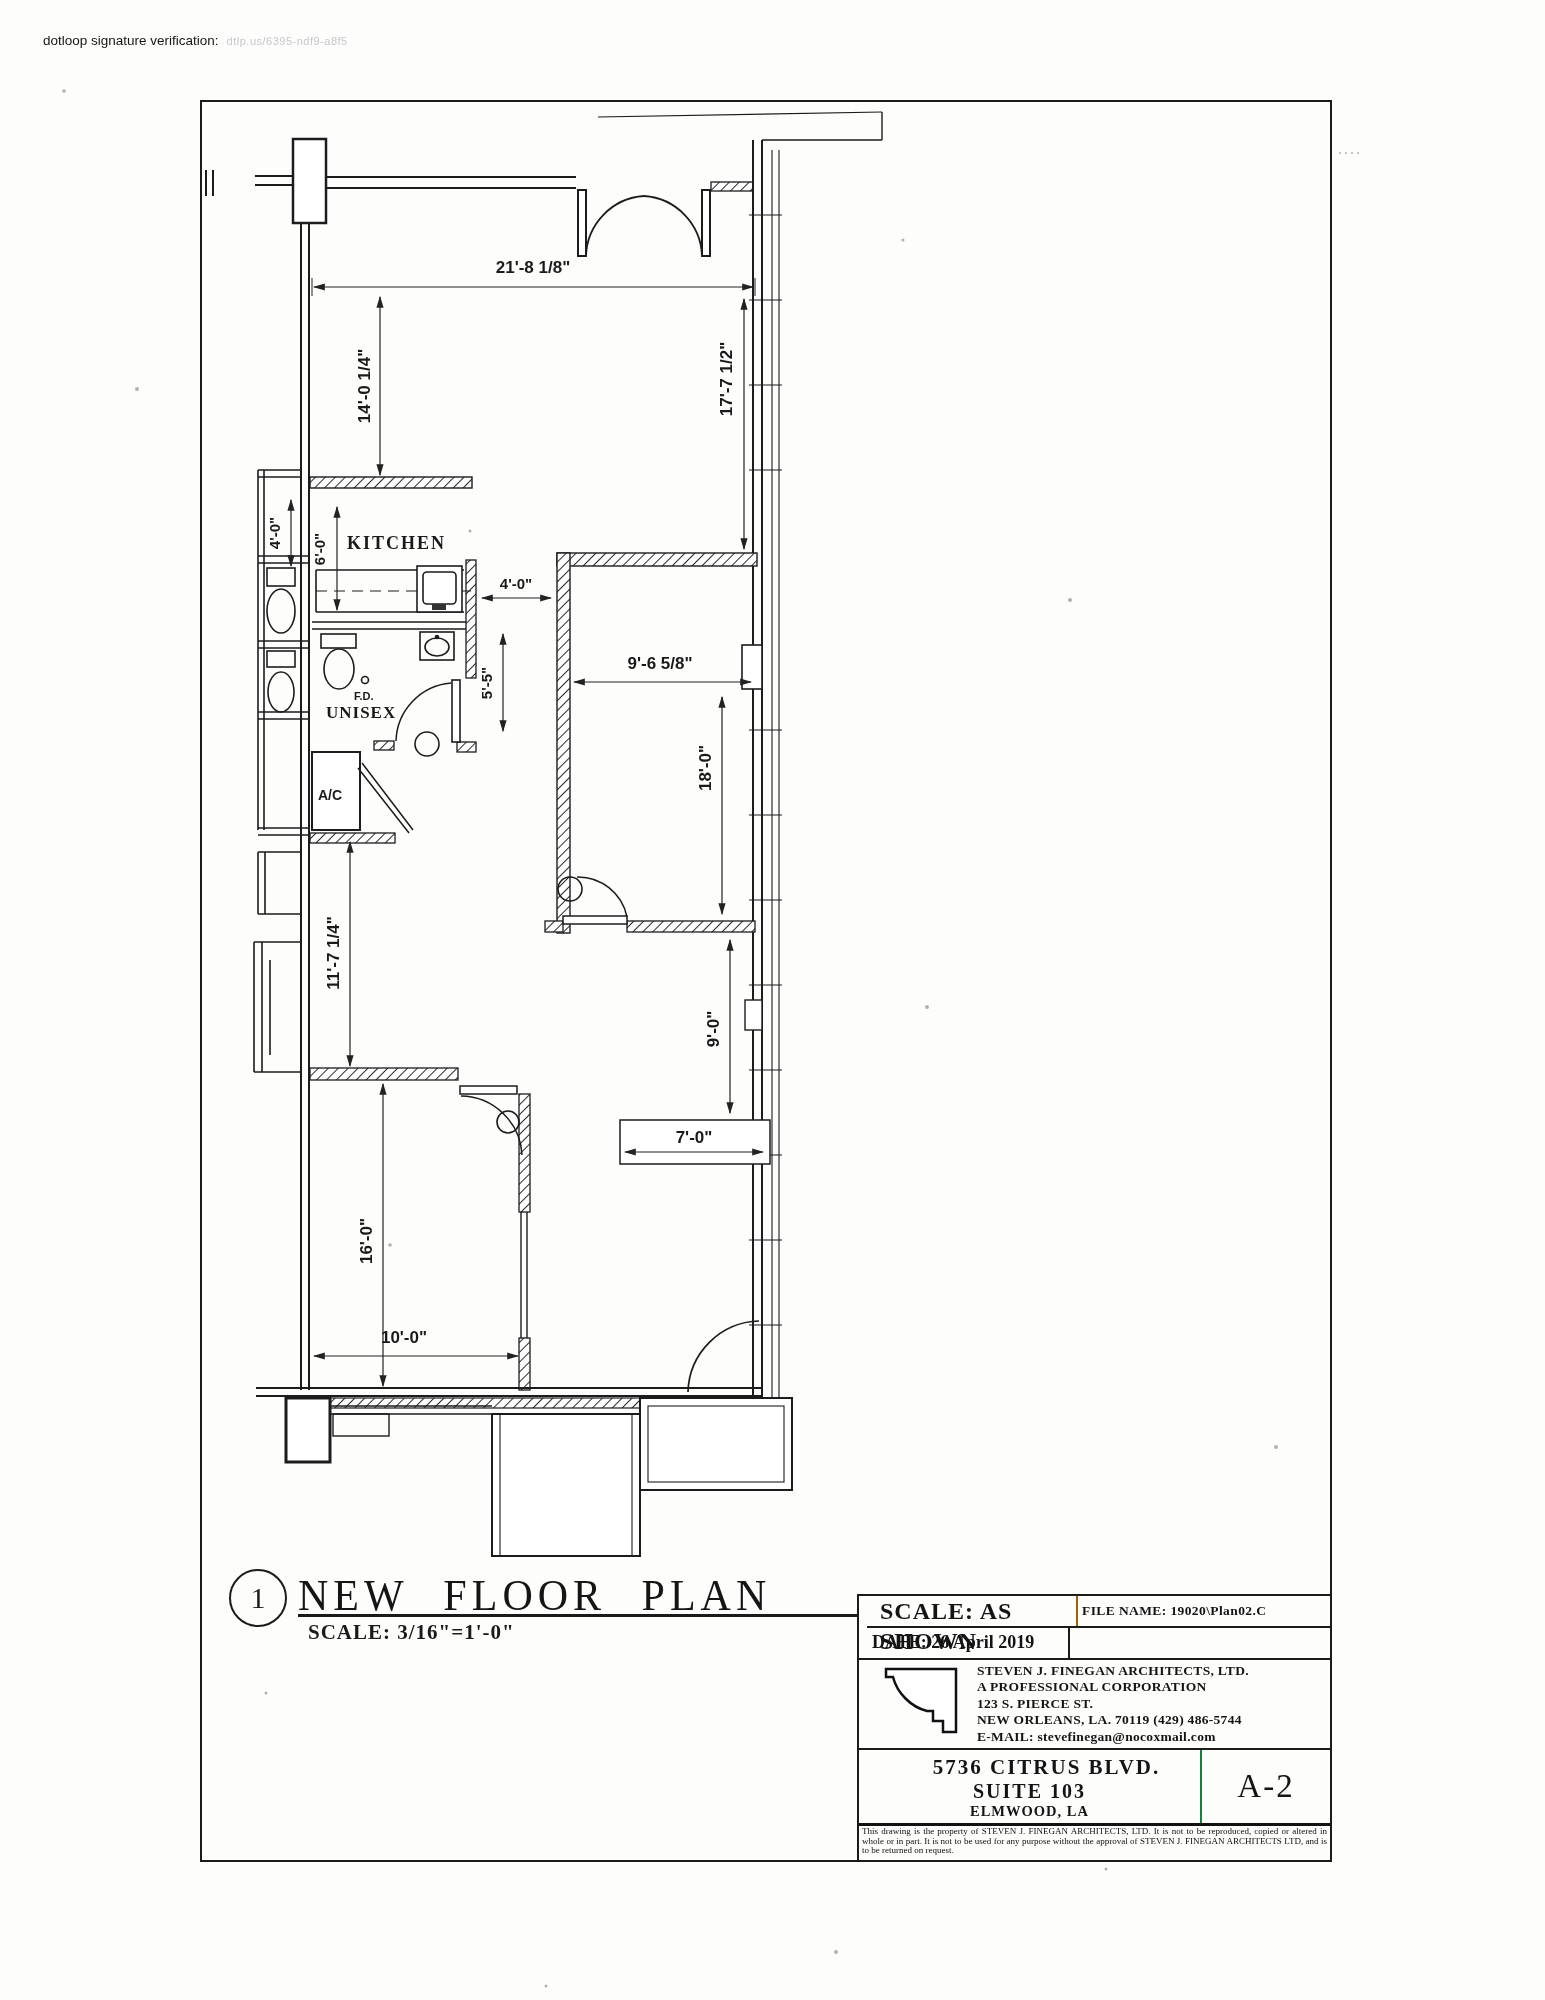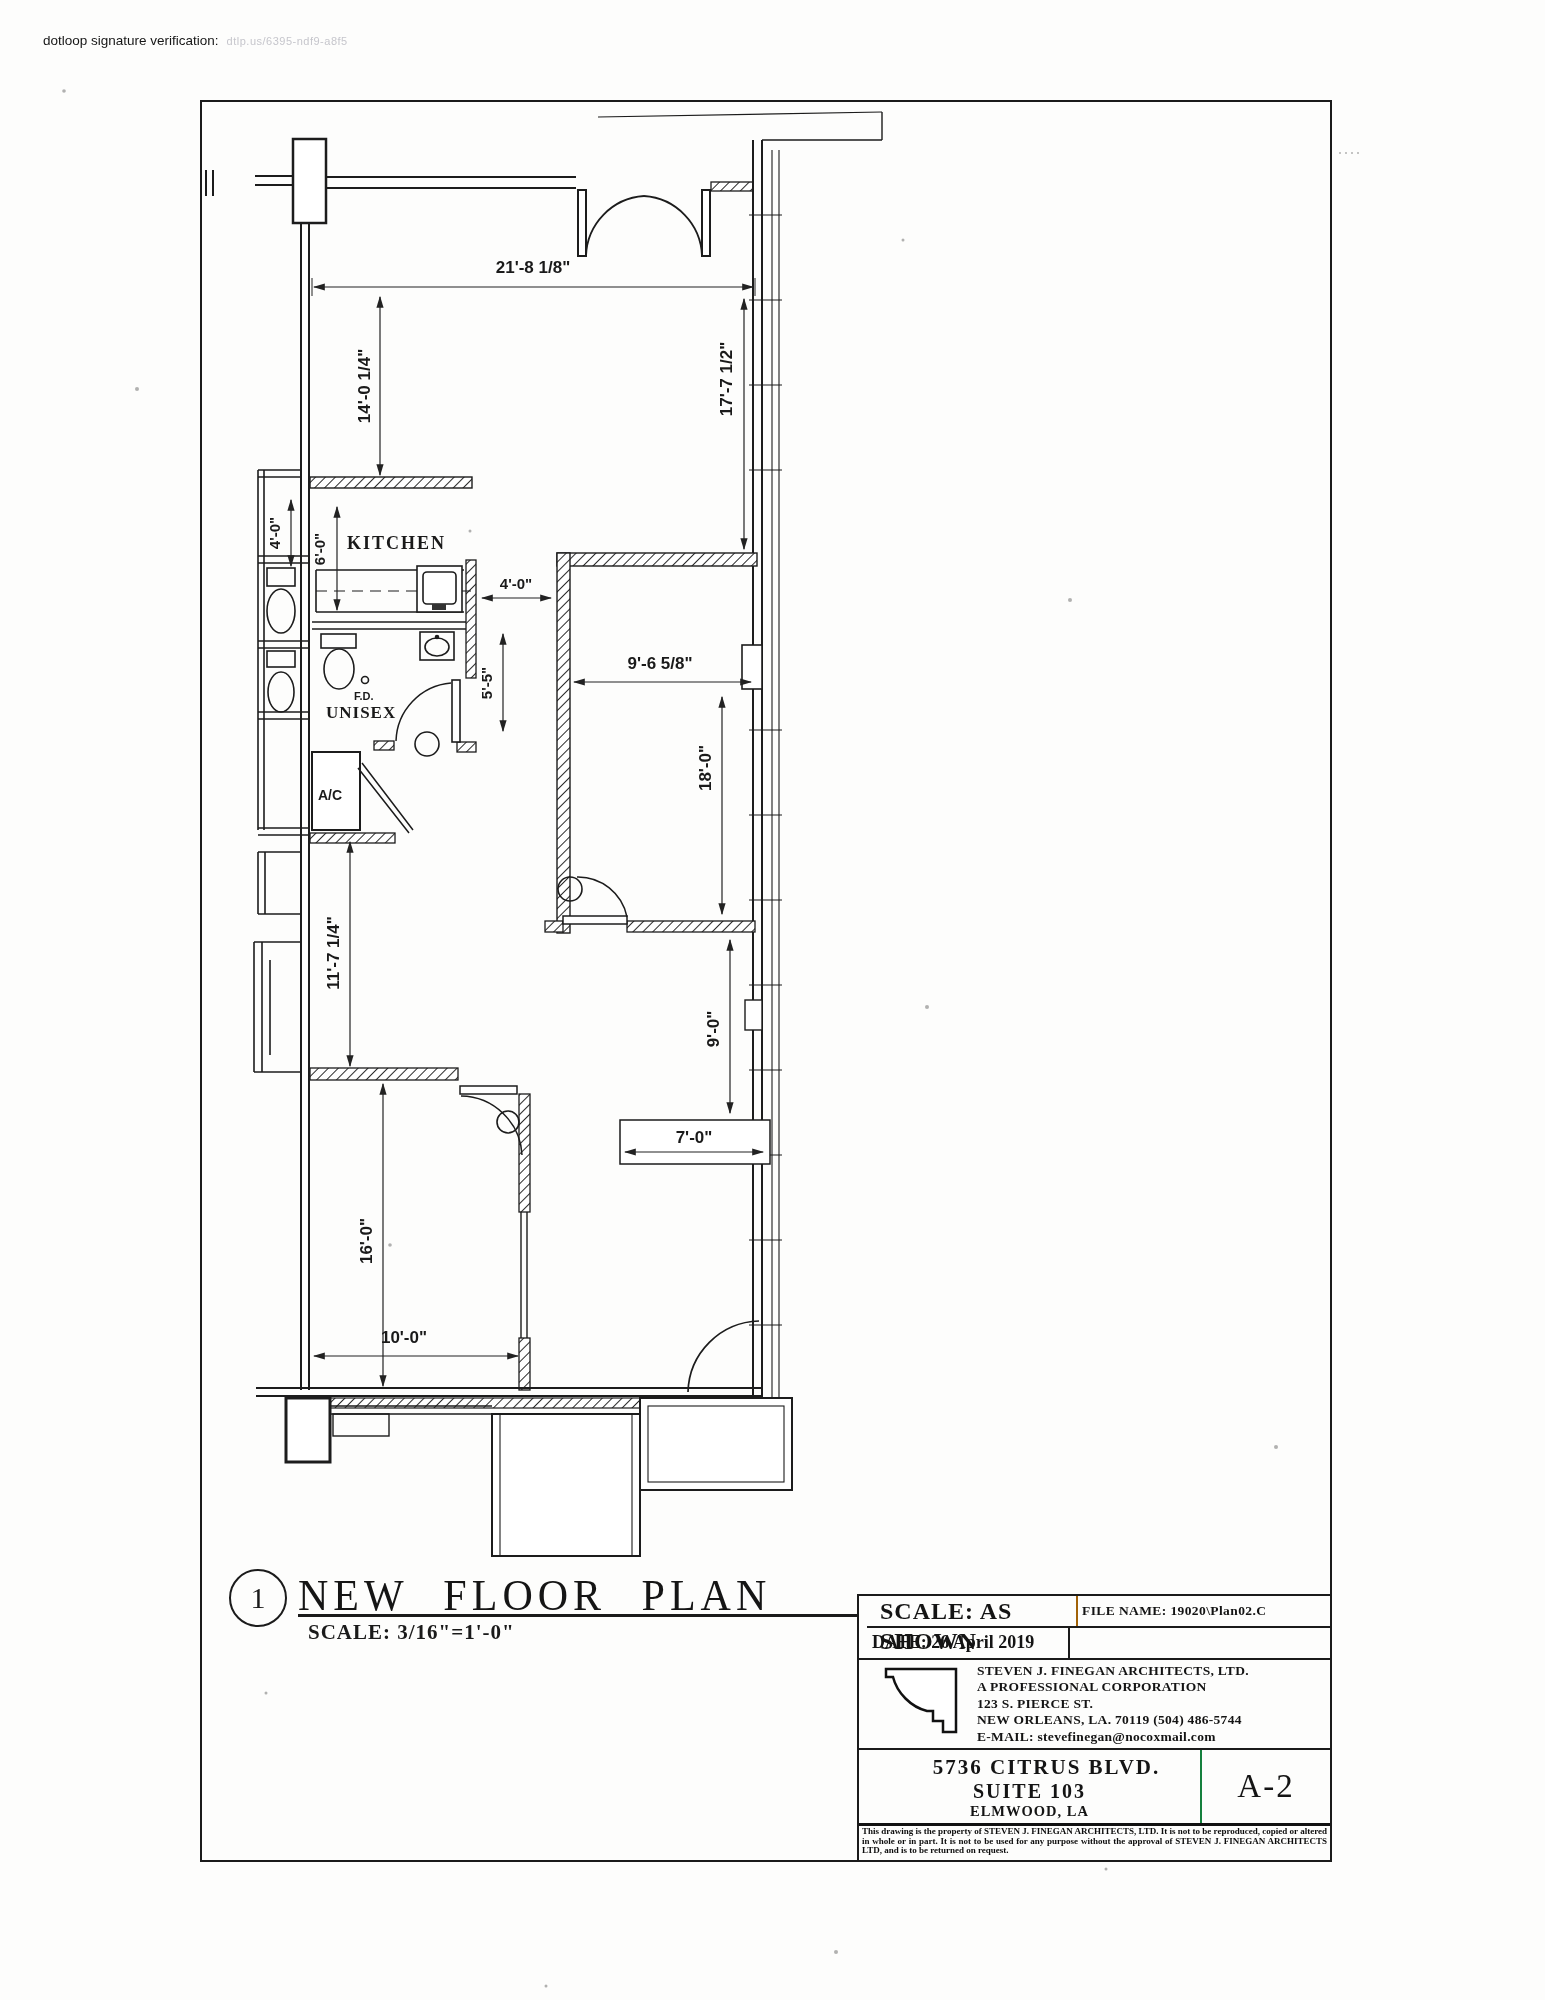--- a/index.html
+++ b/index.html
@@ -35,21 +35,21 @@
   #firm-logo{position:absolute;left:24px;top:6px;width:82px;height:70px;}
   #firm-text{position:absolute;left:118px;top:3px;font-weight:bold;font-size:13.5px;line-height:16.4px;letter-spacing:.3px;}
   #tb-line3{left:0;top:152px;width:471px;height:2px;background:#1b1b1b;}
   #tb-proj{left:0;top:154px;width:341px;height:73px;text-align:center;font-weight:bold;}
   #tb-proj .l1{font-size:21px;letter-spacing:2px;margin-top:5px;margin-left:34px;}
   #tb-proj .l2{font-size:20px;letter-spacing:2px;}
   #tb-proj .l3{font-size:14.5px;letter-spacing:1px;}
   #tb-sheet{left:341px;top:154px;width:130px;height:73px;border-left:2px solid #15803d;display:flex;
       align-items:center;justify-content:center;font-size:33px;letter-spacing:2px;}
   #tb-line4{left:0;top:227px;width:471px;height:3px;background:#111;}
-  #tb-disc{left:0;top:230px;width:471px;height:34px;font-weight:bold;font-size:9px;line-height:9.6px;
+  #tb-disc{left:0;top:230px;width:471px;height:34px;font-weight:normal;font-size:9px;line-height:9.6px;
       padding:1px 3px;text-align:justify;color:#0d0d0d;}
   text{font-family:"Liberation Sans",sans-serif;fill:#1a1a1a;}
   .dim{font-size:17px;font-weight:600;}
   .dim-sm{font-size:15px;font-weight:600;}
   .room{font-weight:bold;}
 </style>
 </head>
 <body>
 
 <div id="page">
@@ -269,21 +269,21 @@
     <div class="cell" id="tb-date">DATE: 26 April 2019</div>
     <div class="cell" id="tb-line2"></div>
     <div class="cell" id="tb-firm">
       <svg id="firm-logo" viewBox="0 0 82 70">
         <path d="M3,3 L73,3 L73,66 L60,66 L60,55 L50,55 L50,45 L44,45 C28,41 14,27 10,11 L3,11 Z" fill="#fff" stroke="#111" stroke-width="2.5"></path>
       </svg>
       <div id="firm-text">
         <div>STEVEN J. FINEGAN ARCHITECTS, LTD.</div>
         <div>A PROFESSIONAL CORPORATION</div>
         <div>123 S. PIERCE ST.</div>
-        <div>NEW ORLEANS, LA. 70119   (504) 486-5744</div>
+        <div>NEW ORLEANS, LA. 70119   (429) 486-5744</div>
         <div>E-MAIL: stevefinegan@nocoxmail.com</div>
       </div>
     </div>
     <div class="cell" id="tb-line3"></div>
     <div class="cell" id="tb-proj">
       <div class="l1">5736 CITRUS BLVD.</div>
       <div class="l2">SUITE 103</div>
       <div class="l3">ELMWOOD, LA</div>
     </div>
     <div class="cell" id="tb-sheet">A-2</div>

